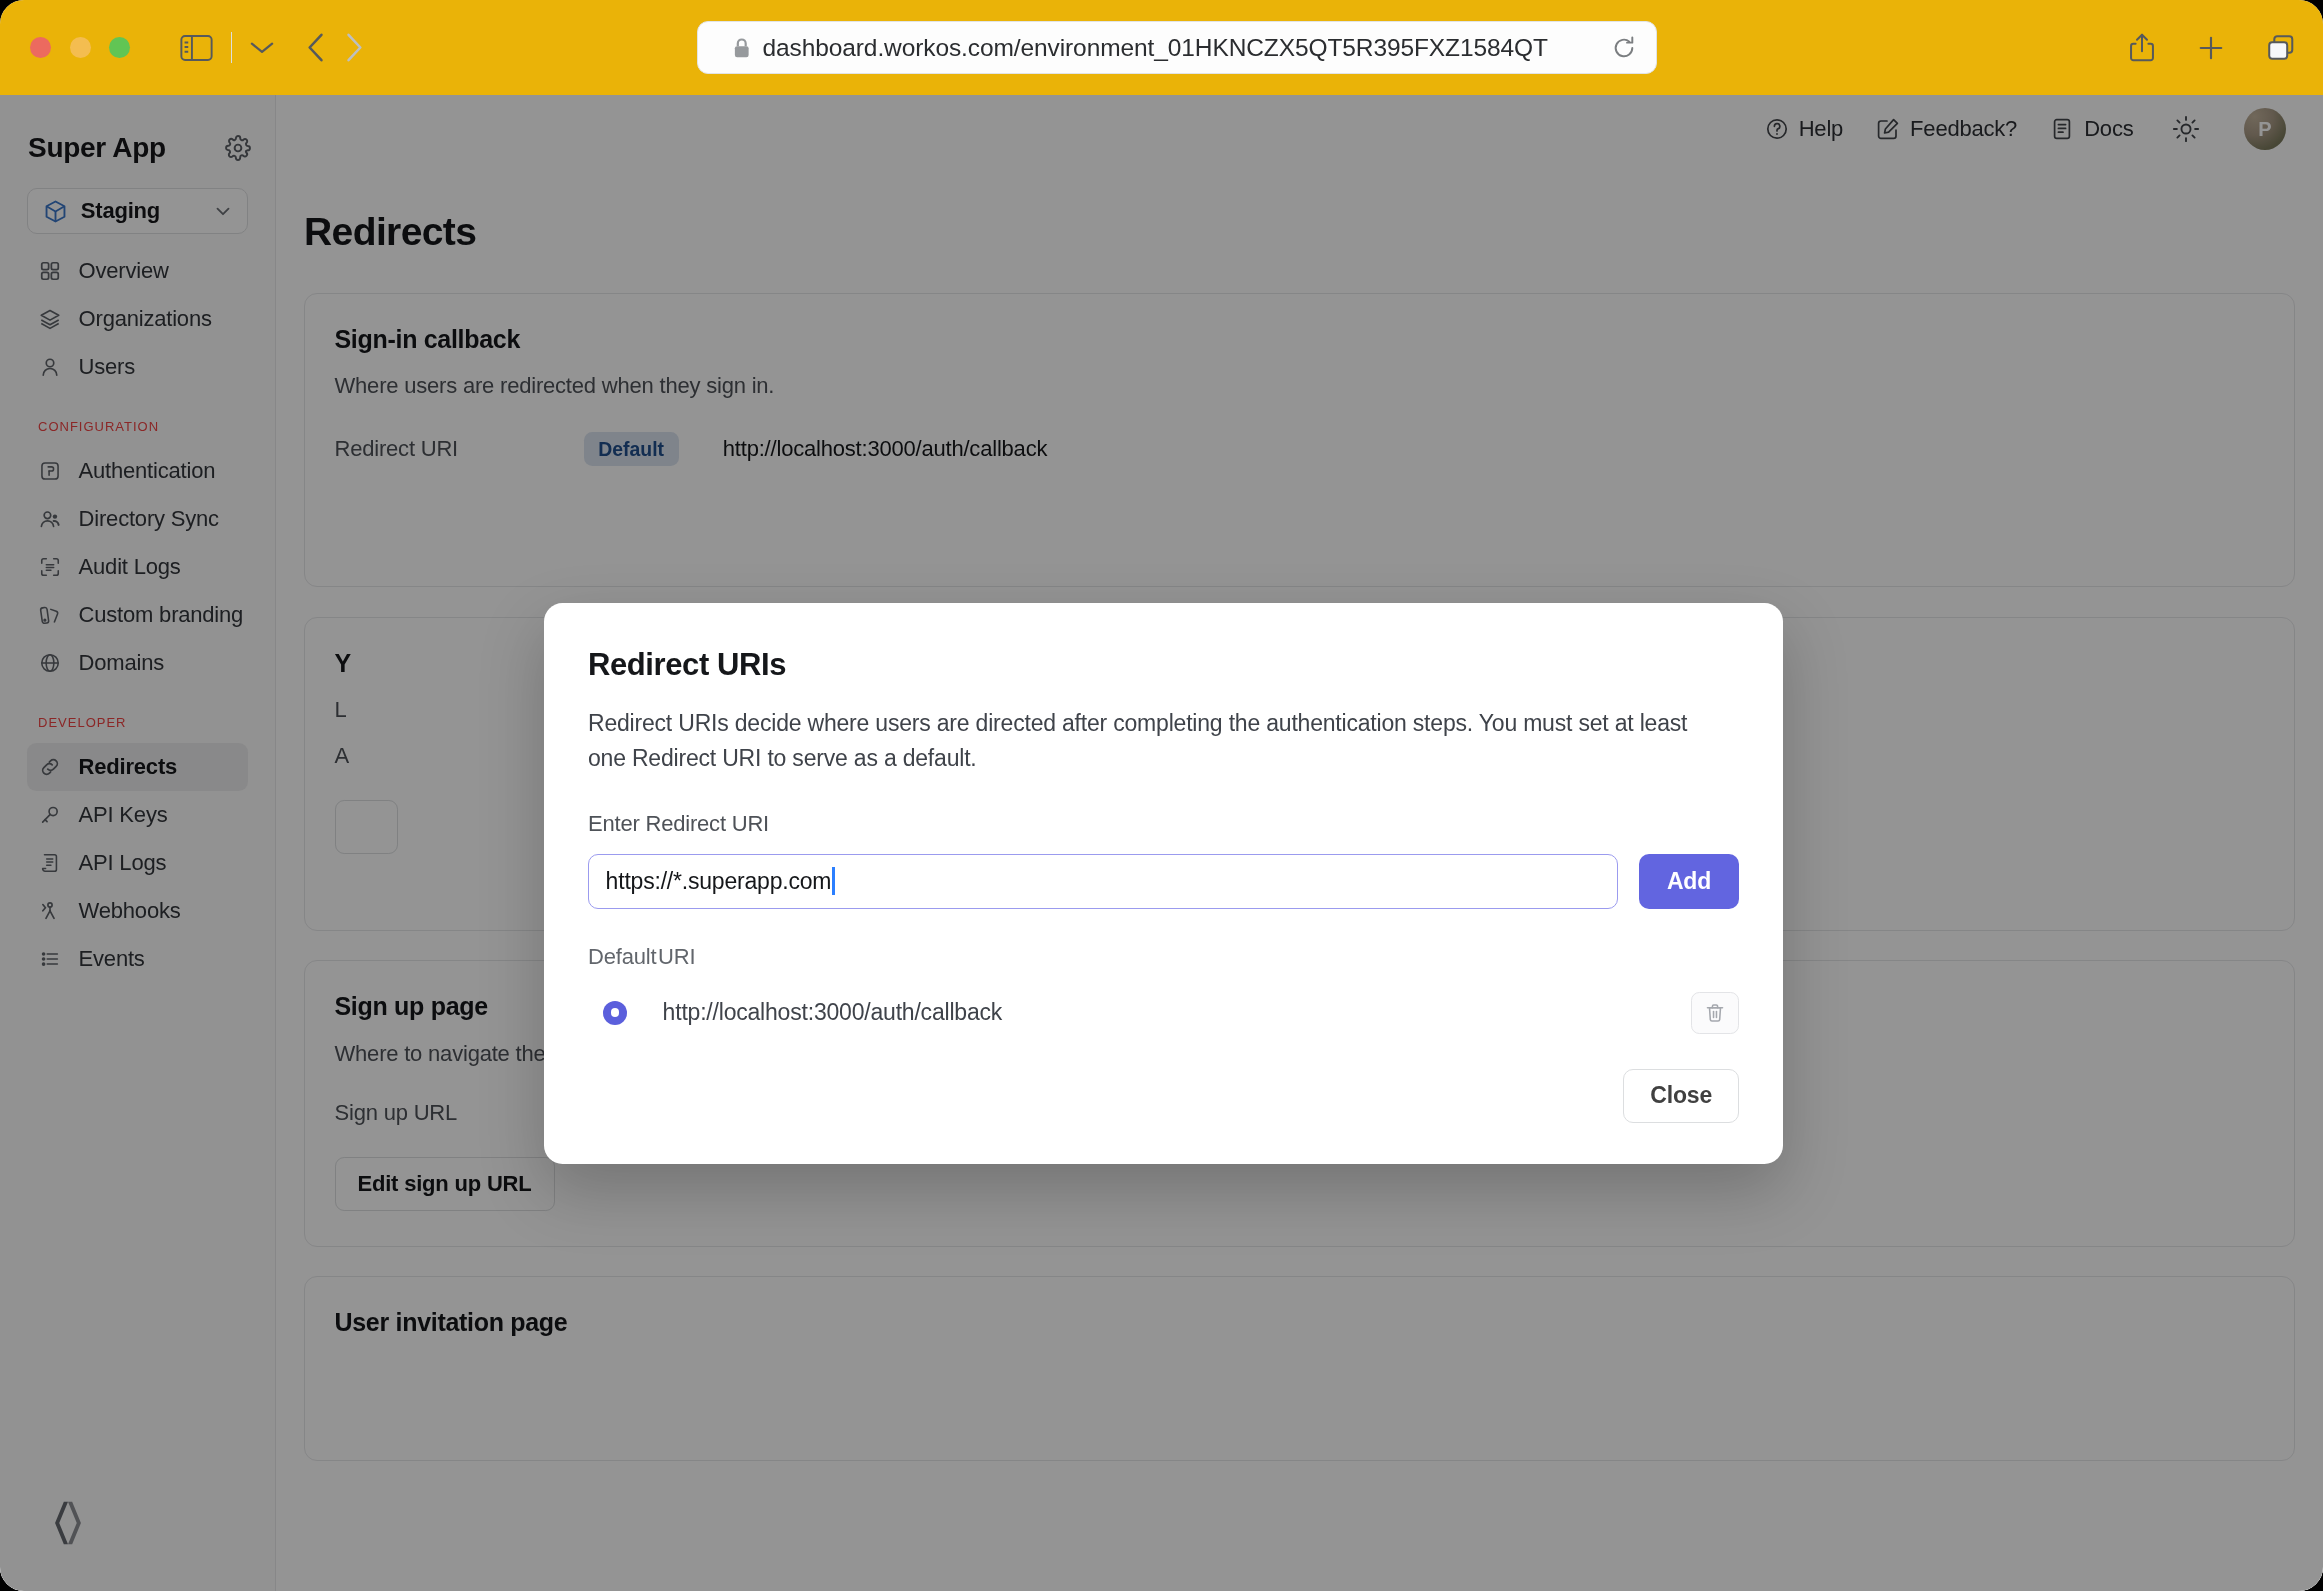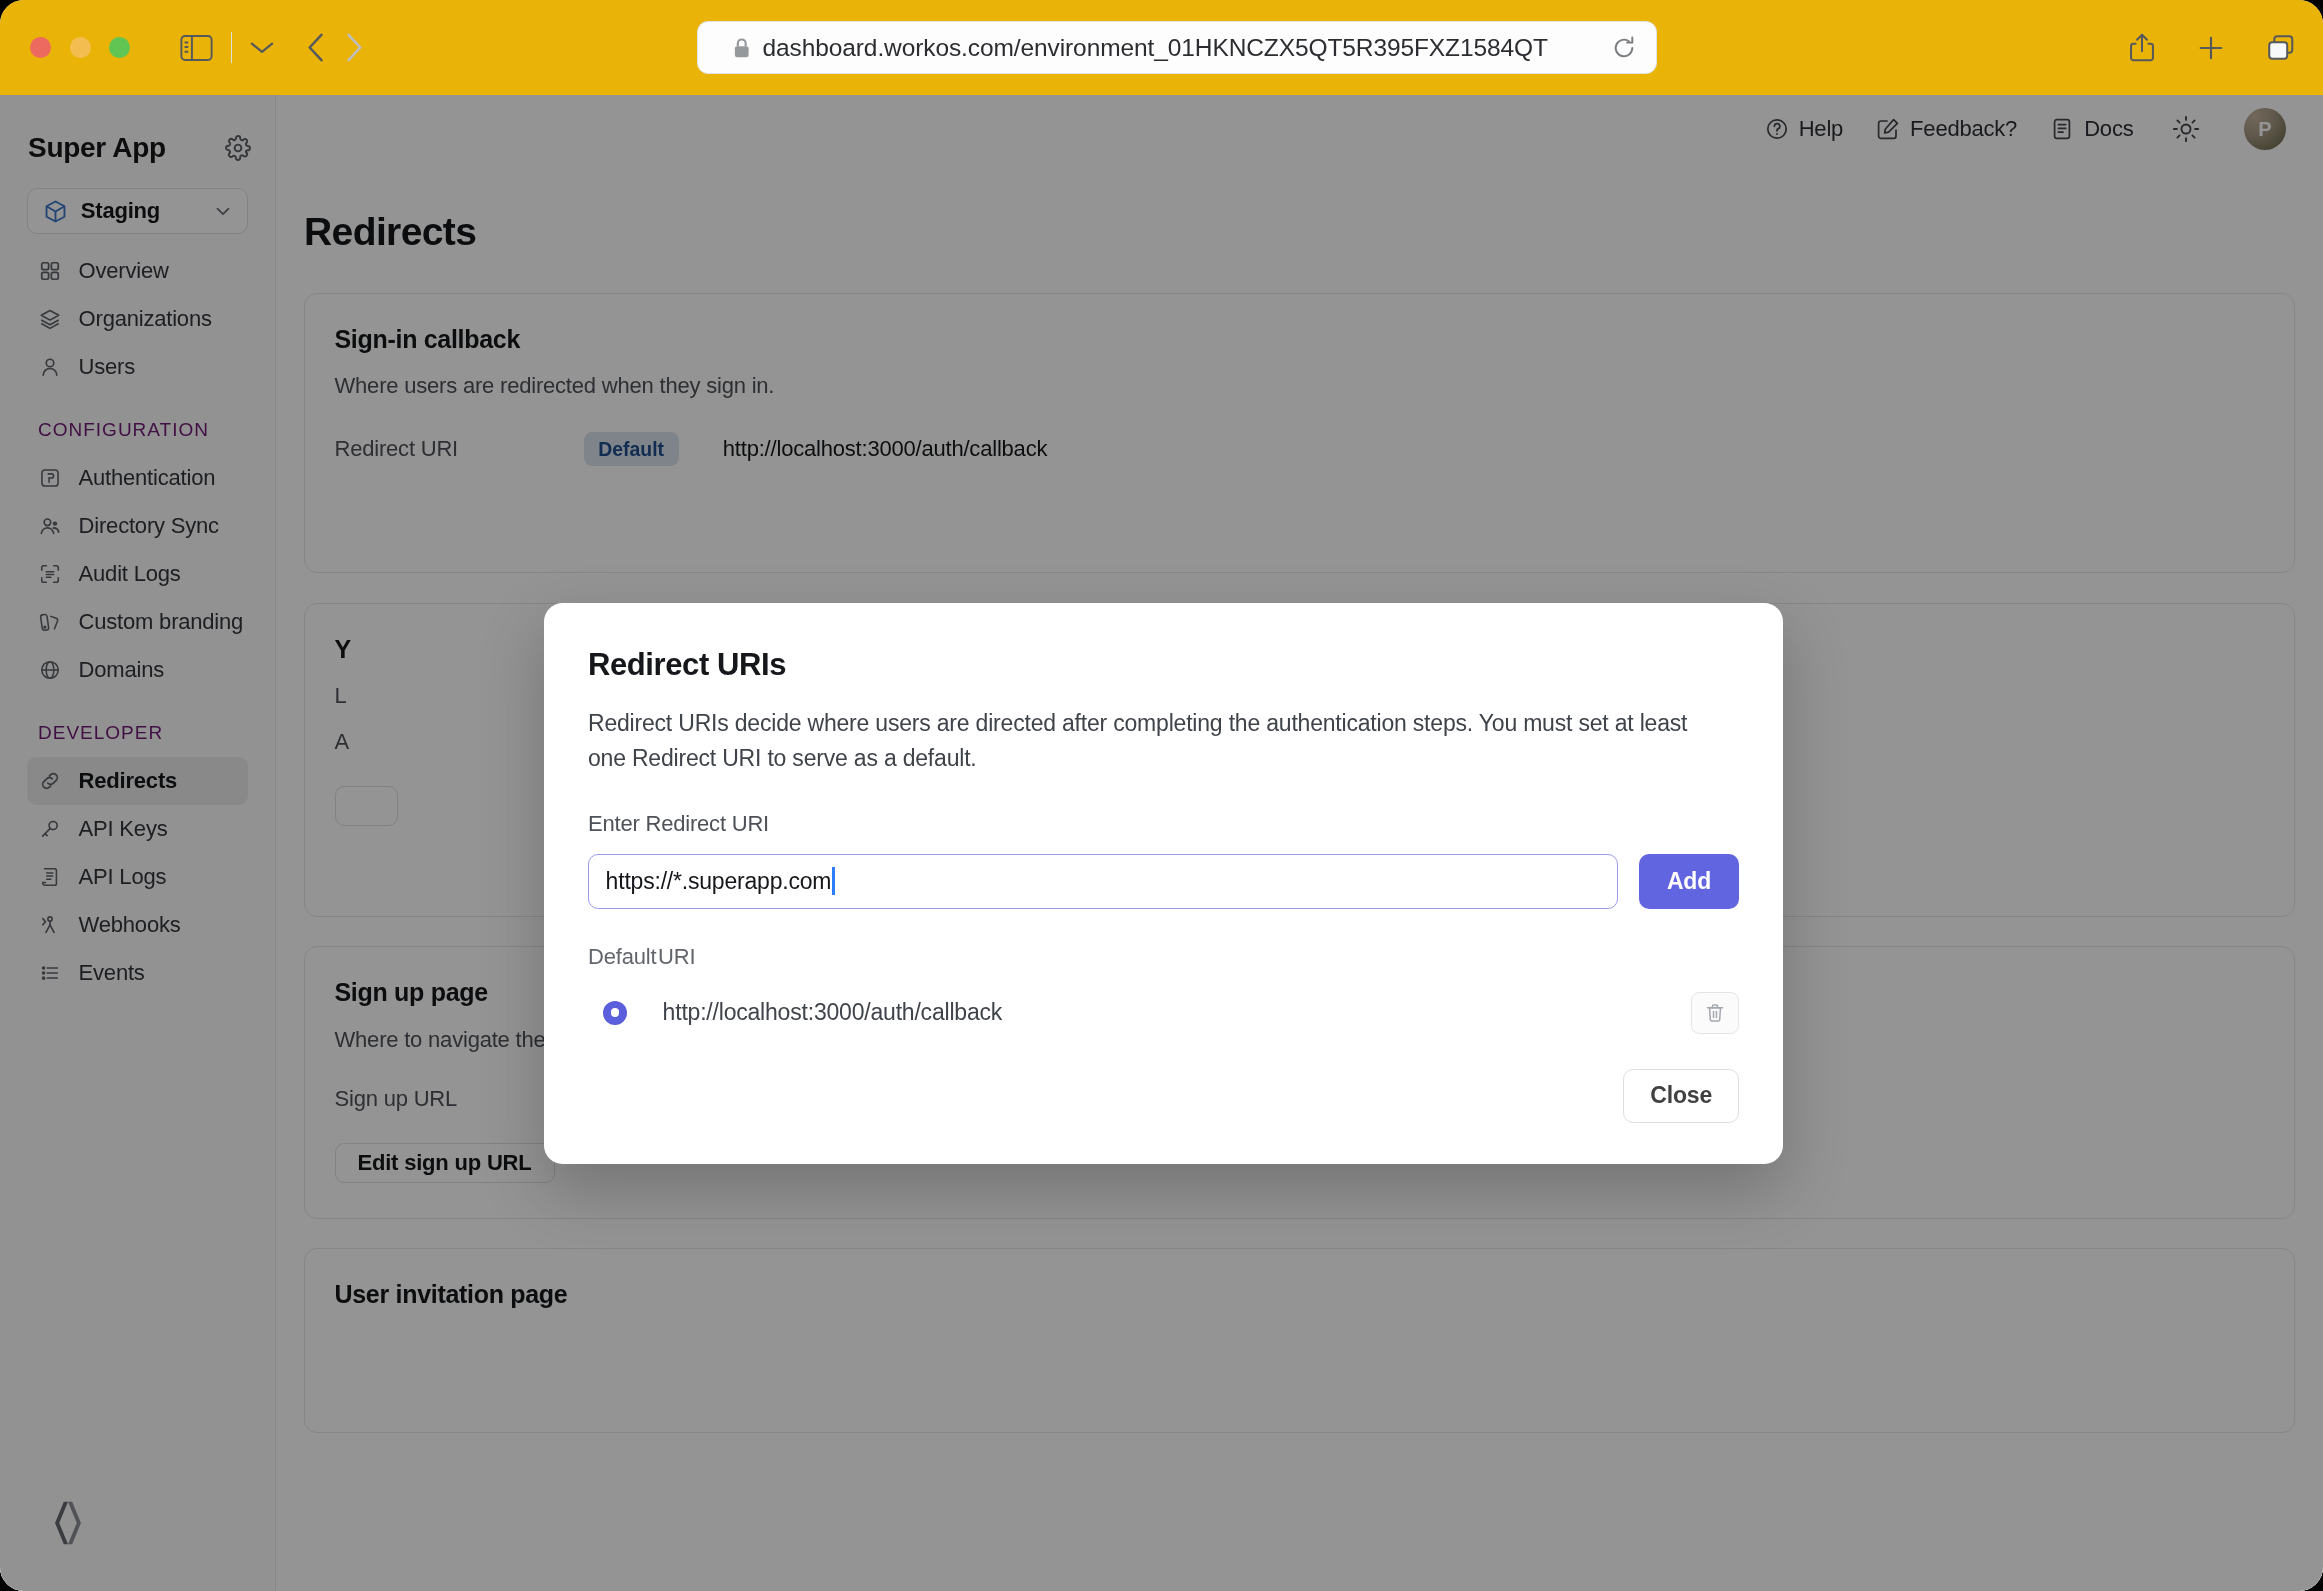--- a/index.html
+++ b/index.html
@@ -123,23 +123,23 @@
     gap: 16.6px;
     padding-left: 11px;
     color: #33363b;
   }
   .nav-item .nav-label { font-size: 22px; letter-spacing: -0.2px; }
   .nav-item.active { background: #ededee; }
   .nav-item.active .nav-label { font-weight: 700; color: #15171a; }
   .nav-item .nav-icon { display: flex; color: #5f6369; width: 24px; justify-content: center; }
 
   .nav-section-title {
-    font-size: 19px;
+    font-size: 13px;
     letter-spacing: 1px;
-    color: #701a75;
+    color: #ef4444;
     margin: 28px 0 9.2px 38px;
     text-transform: uppercase;
   }
 
   #workos-logo {
     position: absolute; left: 44px; bottom: 44px;
     width: 48px; height: 48px; color: #5c6066;
   }
 
   
@@ -192,21 +192,21 @@
   .link-value {
     font-size: 22px; color: #15171a; letter-spacing:-0.2px;
     text-decoration: underline; text-decoration-color: #b9bcc0;
     text-underline-offset: 5.5px;
     display: inline-flex; align-items: center; gap: 11px;
     margin-left: 24px;
   }
   .btn-outline {
     margin-top: 31px;
     display: inline-flex; align-items: center; justify-content: center;
-    height: 40px; padding: 0 22px;
+    height: 54px; padding: 0 22px;
     border: 1.2px solid #dcdee0; border-radius: 9.2px;
     background: #fff;
     font-size: 22px; font-weight: 700; color: #15171a; letter-spacing:-0.2px;
   }
 
   
   #modal-backdrop {
     position: absolute; inset: 0;
     background: rgba(0,0,0,0.42);
     z-index: 50;

